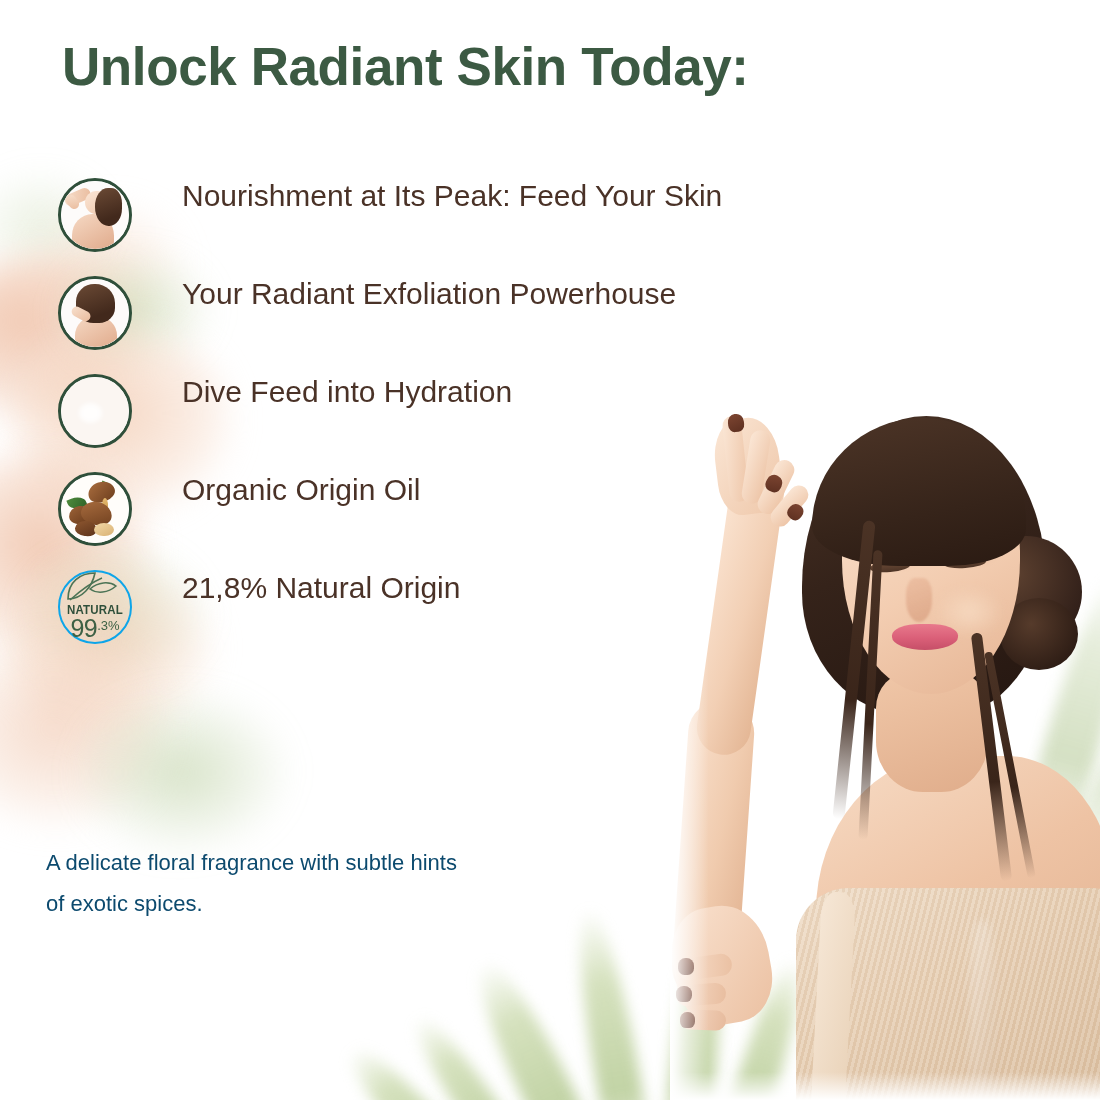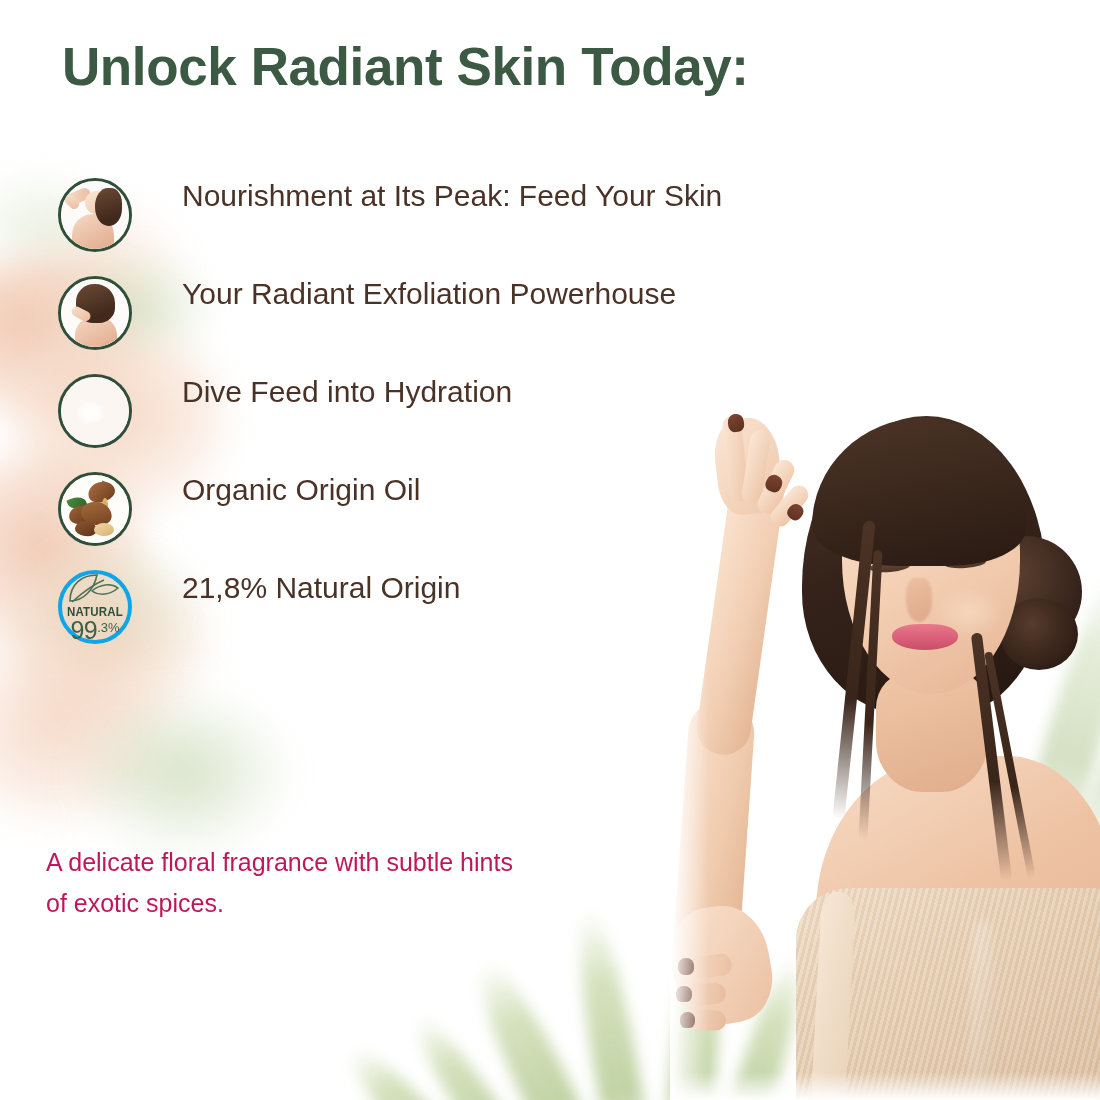--- a/index.html
+++ b/index.html
@@ -210,21 +210,21 @@
                border-radius:50% 50% 50% 50% / 62% 62% 38% 38%;
                background:linear-gradient(180deg,#e7b96f,#caa053); }
 
   
   .nat-badge {
     position: relative;
     width: 74px;
     height: 74px;
     flex: 0 0 74px;
     border-radius: 50%;
-    border: 4px solid #0ea5e9;
+    border: 2px solid #0ea5e9;
     background: transparent;
   }
   .nat-leaf {
     position: absolute;
     left: 2px;
     top: -3px;
     width: 58px;
     height: 36px;
     pointer-events: none;
   }
@@ -249,23 +249,23 @@
   }
   .nat-num .big  { font-size: 25px; font-weight: 400; letter-spacing: -0.5px; }
   .nat-num .small{ font-size: 13px; font-weight: 400; vertical-align: 7px; }
 
   
   .footer-copy {
     position: absolute;
     left: 46px;
     top: 842px;
     width: 600px;
-    font-size: 25px;
+    font-size: 22px;
     line-height: 41px;
-    color: #be185d;
+    color: #0c4a6e;
   }
   .footer-copy div { white-space: nowrap; }
 
   
   .model {
     position: absolute;
     right: 0;
     top: 400px;
     width: 430px;
     height: 700px;

